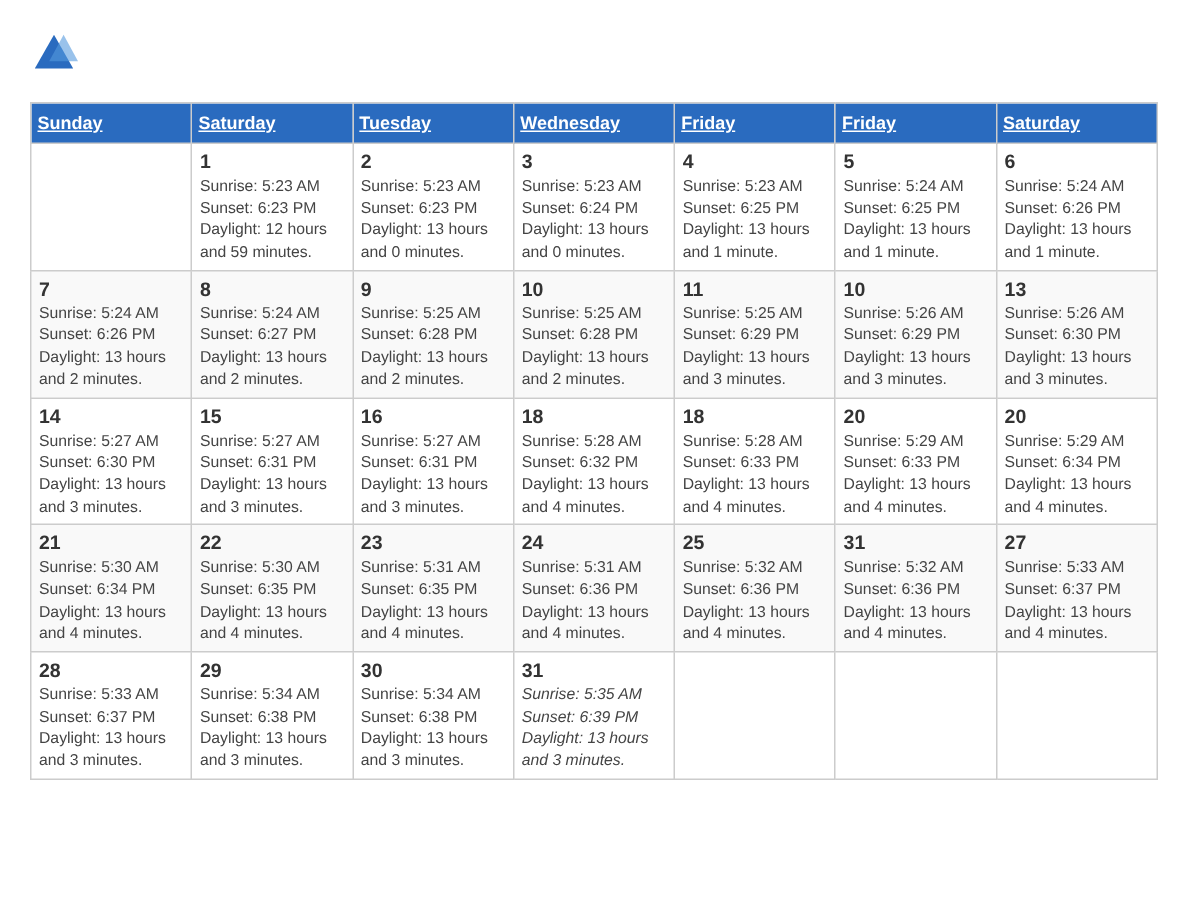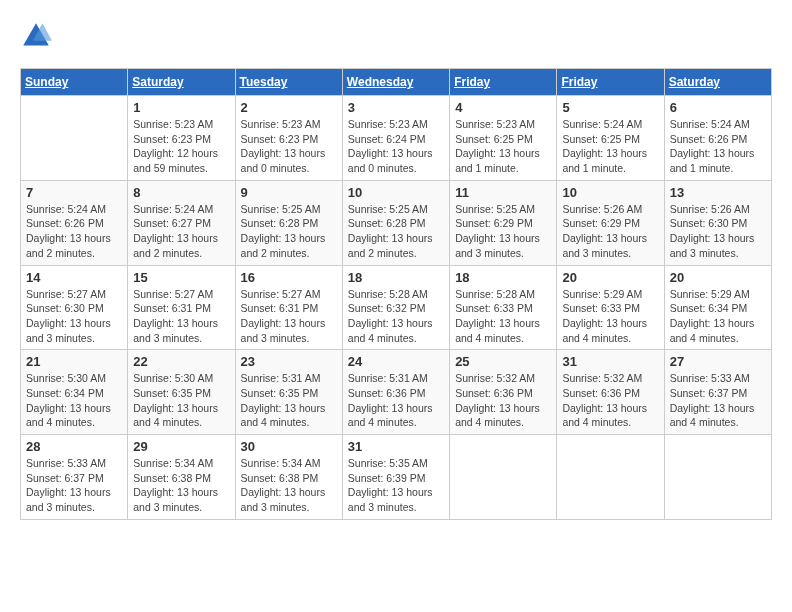--- a/index.html
+++ b/index.html
@@ -332,21 +332,21 @@
         </td>
         <td>
           <span class="day-num">30</span>
           <div class="day-info" style="white-space: pre-line;">Sunrise: 5:34 AM
 Sunset: 6:38 PM
 Daylight: 13 hours
 and 3 minutes.</div>
         </td>
         <td>
           <span class="day-num">31</span>
-          <div class="day-info" style="white-space: pre-line;">Sunrise: 5:35 AM
+          <div class="day-info" style="white-space: pre-line; font-style: italic;">Sunrise: 5:35 AM
 Sunset: 6:39 PM
 Daylight: 13 hours
 and 3 minutes.</div>
         </td>
         <td class="empty"></td>
         <td class="empty"></td>
         <td class="empty"></td>
       </tr>
     </tbody>
 </table>

